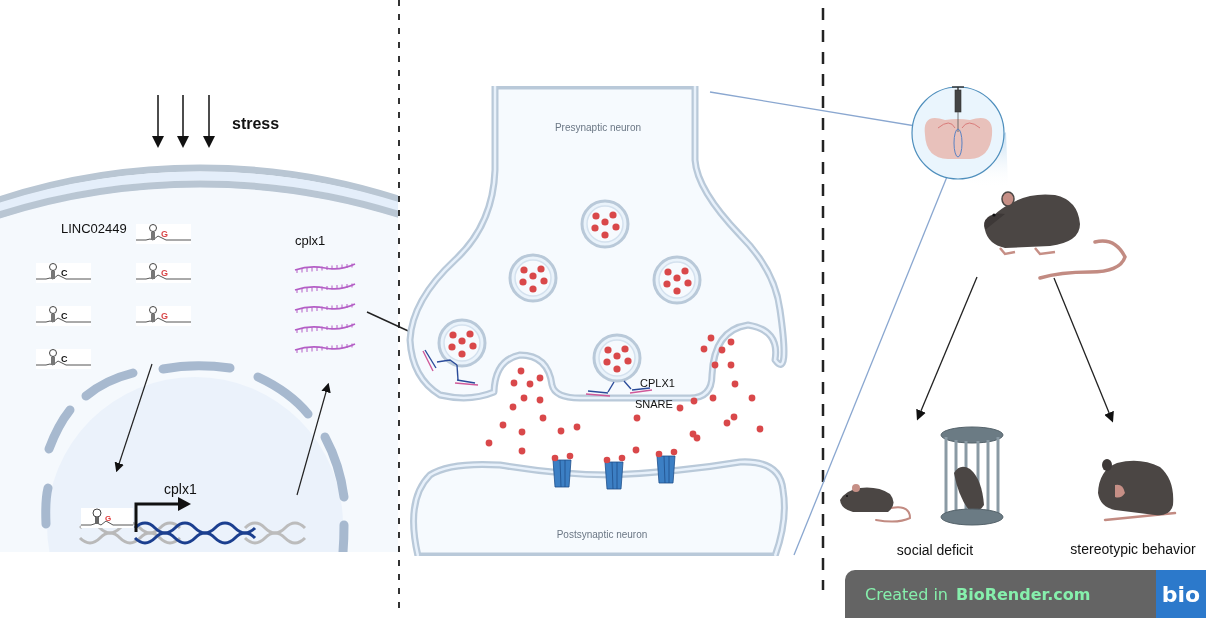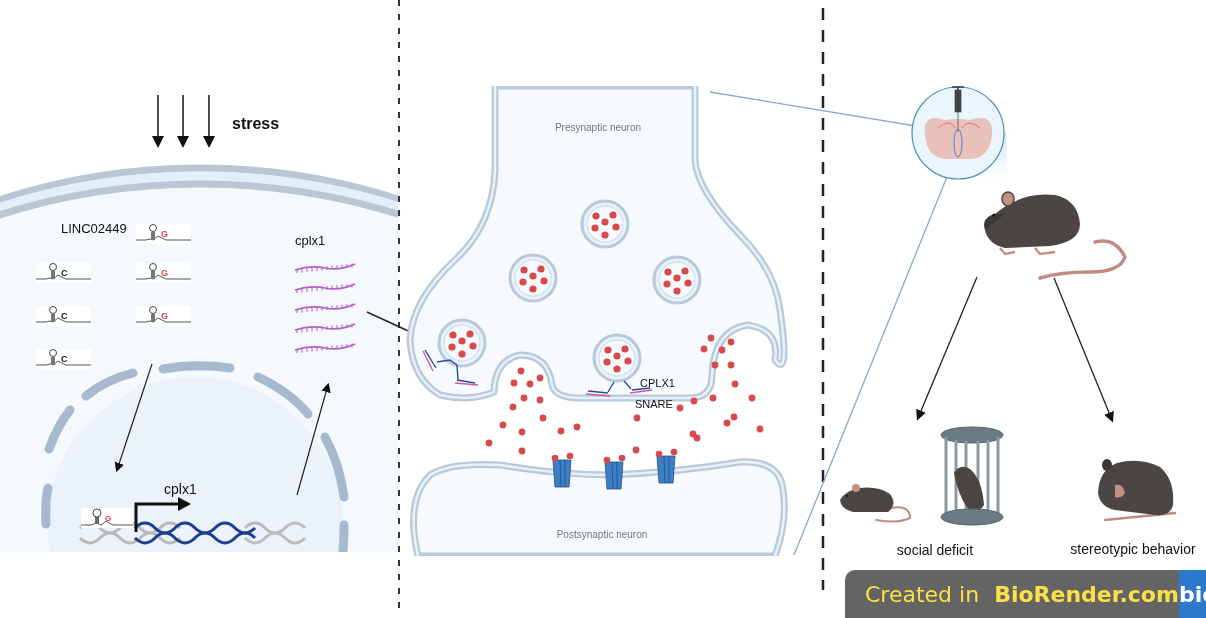--- a/index.html
+++ b/index.html
@@ -1,22 +1,22 @@
 <!DOCTYPE html>
 <html><head>
 <meta charset="utf-8">
 <style>
   html, body { margin: 0; padding: 0; background: #ffffff; }
   body { width: 1206px; height: 618px; position: relative; overflow: hidden; font-family: "Liberation Sans", sans-serif; }
   svg#diagram { position: absolute; left: 0; top: 0; }
   .lbl { font-family: "Liberation Sans", sans-serif; fill: #111; }
   .lbl-gray { font-family: "Liberation Sans", sans-serif; fill: #6b7785; }
   .badge { position: absolute; left: 845px; top: 570px; width: 361px; height: 48px; display: flex; }
-  .badge-main { flex: 1; background: #646464; border-top-left-radius: 10px; color: #fde047; font-family: "DejaVu Sans", sans-serif; font-size: 22px; display: flex; align-items: center; padding-left: 20px; box-sizing: border-box; white-space: nowrap; }
-  .badge-main b { font-weight: bold; margin-left: 15px; }
+  .badge-main { flex: 1; background: #646464; border-top-left-radius: 10px; color: #86efac; font-family: "DejaVu Sans", sans-serif; font-size: 16px; display: flex; align-items: center; padding-left: 20px; box-sizing: border-box; white-space: nowrap; }
+  .badge-main b { font-weight: bold; margin-left: 8px; }
   .badge-logo { width: 50px; background: #2c79cb; color: #fff; font-family: "DejaVu Sans", sans-serif; font-weight: bold; font-size: 22px; display: flex; align-items: center; justify-content: center; }
 </style>
 </head>
 <body>
 
 <svg id="diagram" width="1206" height="618" viewBox="0 0 1206 618" xmlns="http://www.w3.org/2000/svg">
   <defs>
     <marker id="arrowhead" markerWidth="8" markerHeight="8" refX="6" refY="4" orient="auto" markerUnits="strokeWidth">
       <path d="M0,0 L8,4 L0,8 z" fill="#111"></path>
     </marker>

